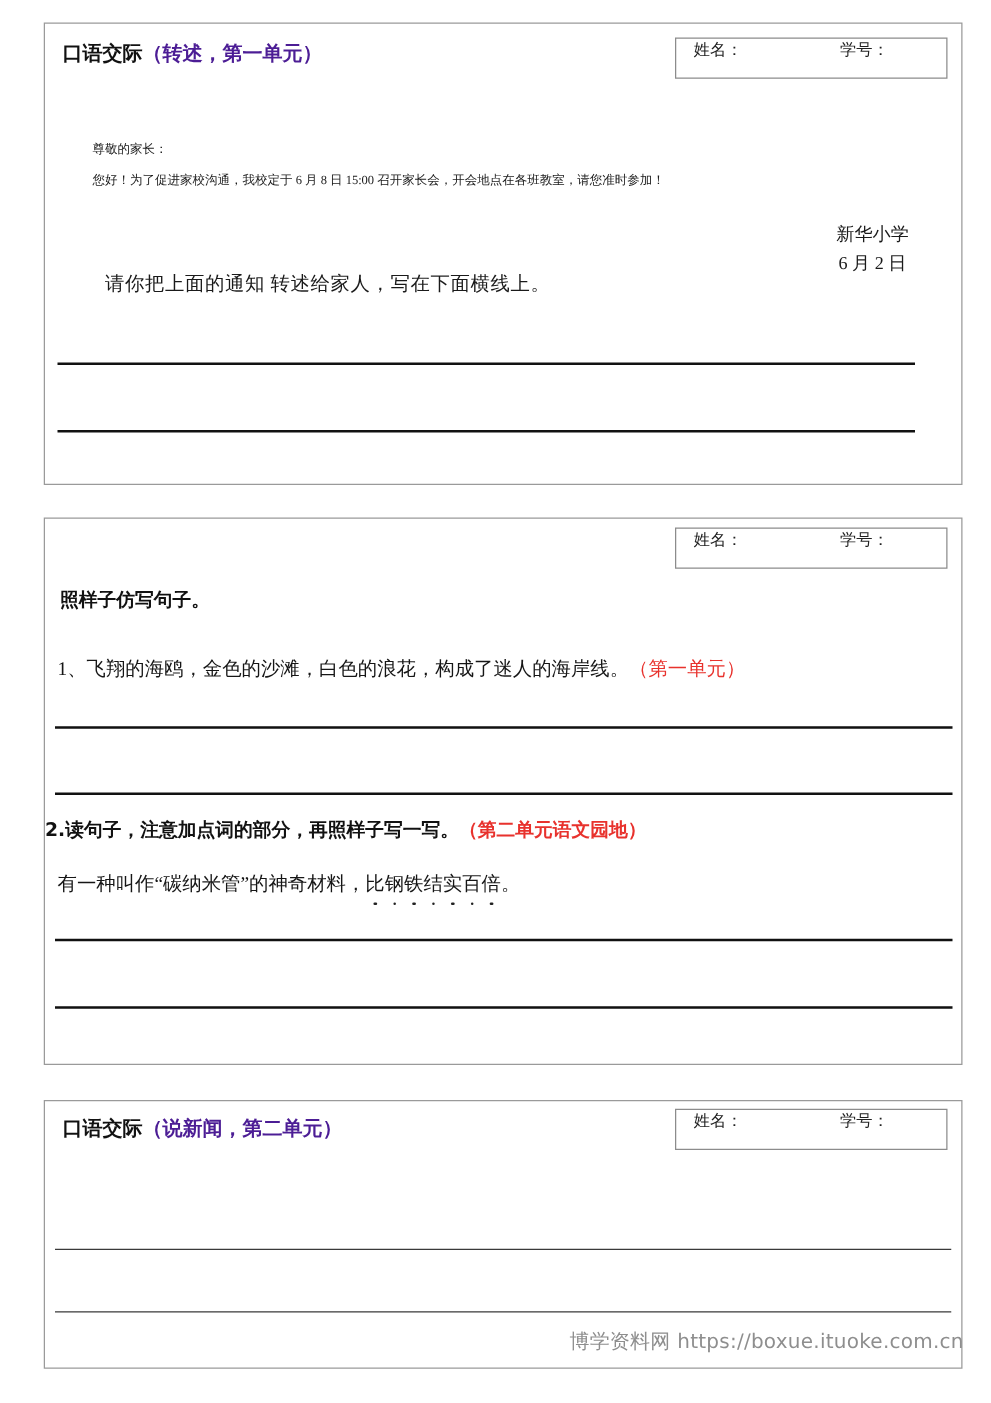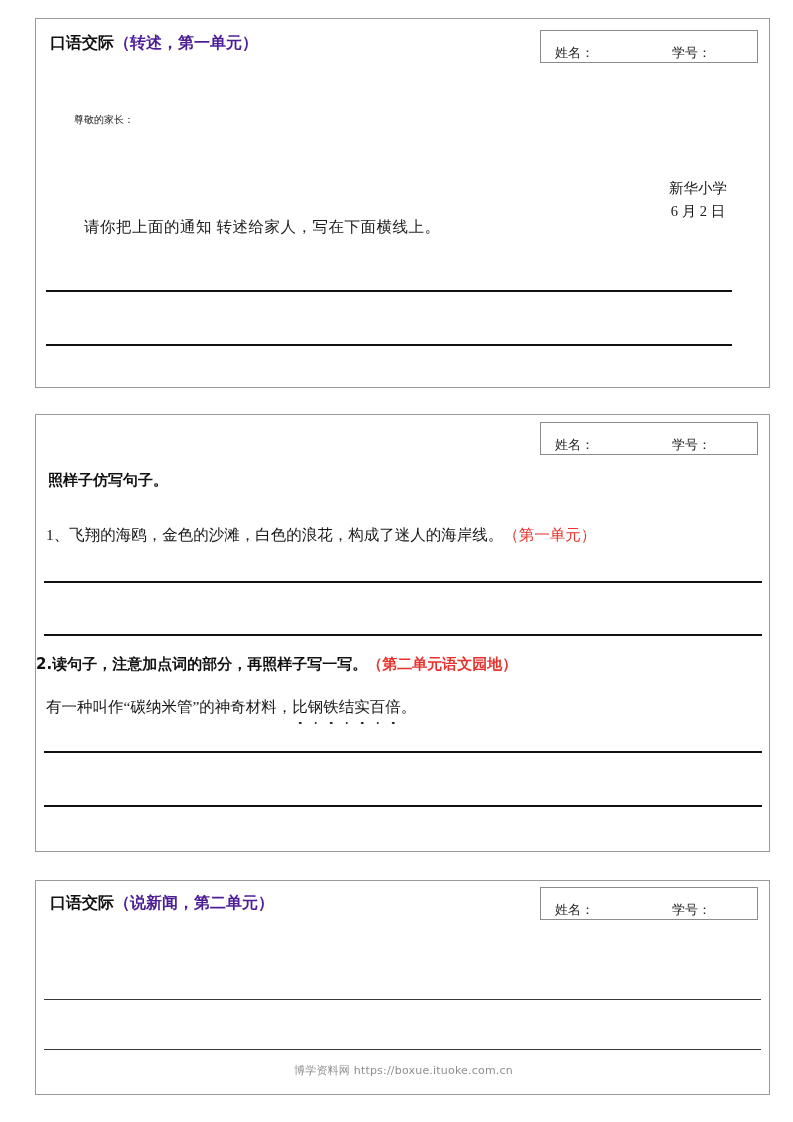--- a/index.html
+++ b/index.html
@@ -35,21 +35,21 @@
   #section-2 { left: 35px; top: 414px;  width: 735px; height: 438px; }
   #section-3 { left: 35px; top: 880px;  width: 735px; height: 215px; }
 
   
   .namebox {
     position: absolute;
     border: 1px solid #8c8c8c;
     box-sizing: border-box;
     height: 33px;
     display: flex;
-    align-items: flex-end;
+    align-items: flex-start;
     font-size: 13px;
     color: #222;
     background: #fff;
   }
   .namebox .nb-name  { margin-left: 14px; }
   .namebox .nb-id    { margin-left: 78px; }
 
   #namebox-1 { left: 504px; top: 11px;  width: 218px; }
   #namebox-2 { left: 504px; top: 7px;   width: 218px; }
   #namebox-3 { left: 504px; top: 6px;   width: 218px; }
@@ -184,23 +184,23 @@
     text-indent: 29px;
   }
   .para-3 .red { color: #e8322d; }
 
   
   .watermark {
     position: absolute;
     left: 0;
     top: 182px;
     width: 735px;
-    text-align: center;
+    text-align: right;
     font-family: "DejaVu Sans", "Liberation Sans", sans-serif;
-    font-size: 11px;
+    font-size: 16px;
     color: #8e8e8e;
     letter-spacing: 0.2px;
   }
 </style>
 </head>
 <body>
 
 <div class="page">
 
   <div class="section" id="section-1">
@@ -210,20 +210,21 @@
       <span class="nb-id">学号：</span>
     </div>
 
     <div class="sec-title" id="title-1">
       <span>口语交际</span><span class="red">（转述，第一单元）</span>
     </div>
 
 
     <div class="notice-body">
       <span class="ln1">尊敬的家长：</span>
+      <span class="ln2">您好！为了促进家校沟通，我校定于 6 月 8 日 15:00 召开家长会，开会地点在各班教室，请您准时参加！</span>
     </div>
 
     <div class="notice-sign">
       <div>新华小学</div>
       <div>6 月 2 日</div>
     </div>
 
     <div class="task-line">请你把上面的通知 转述给家人，写在下面横线上。</div>
 
     <div class="rule thick" id="s1-rule-1"></div>

